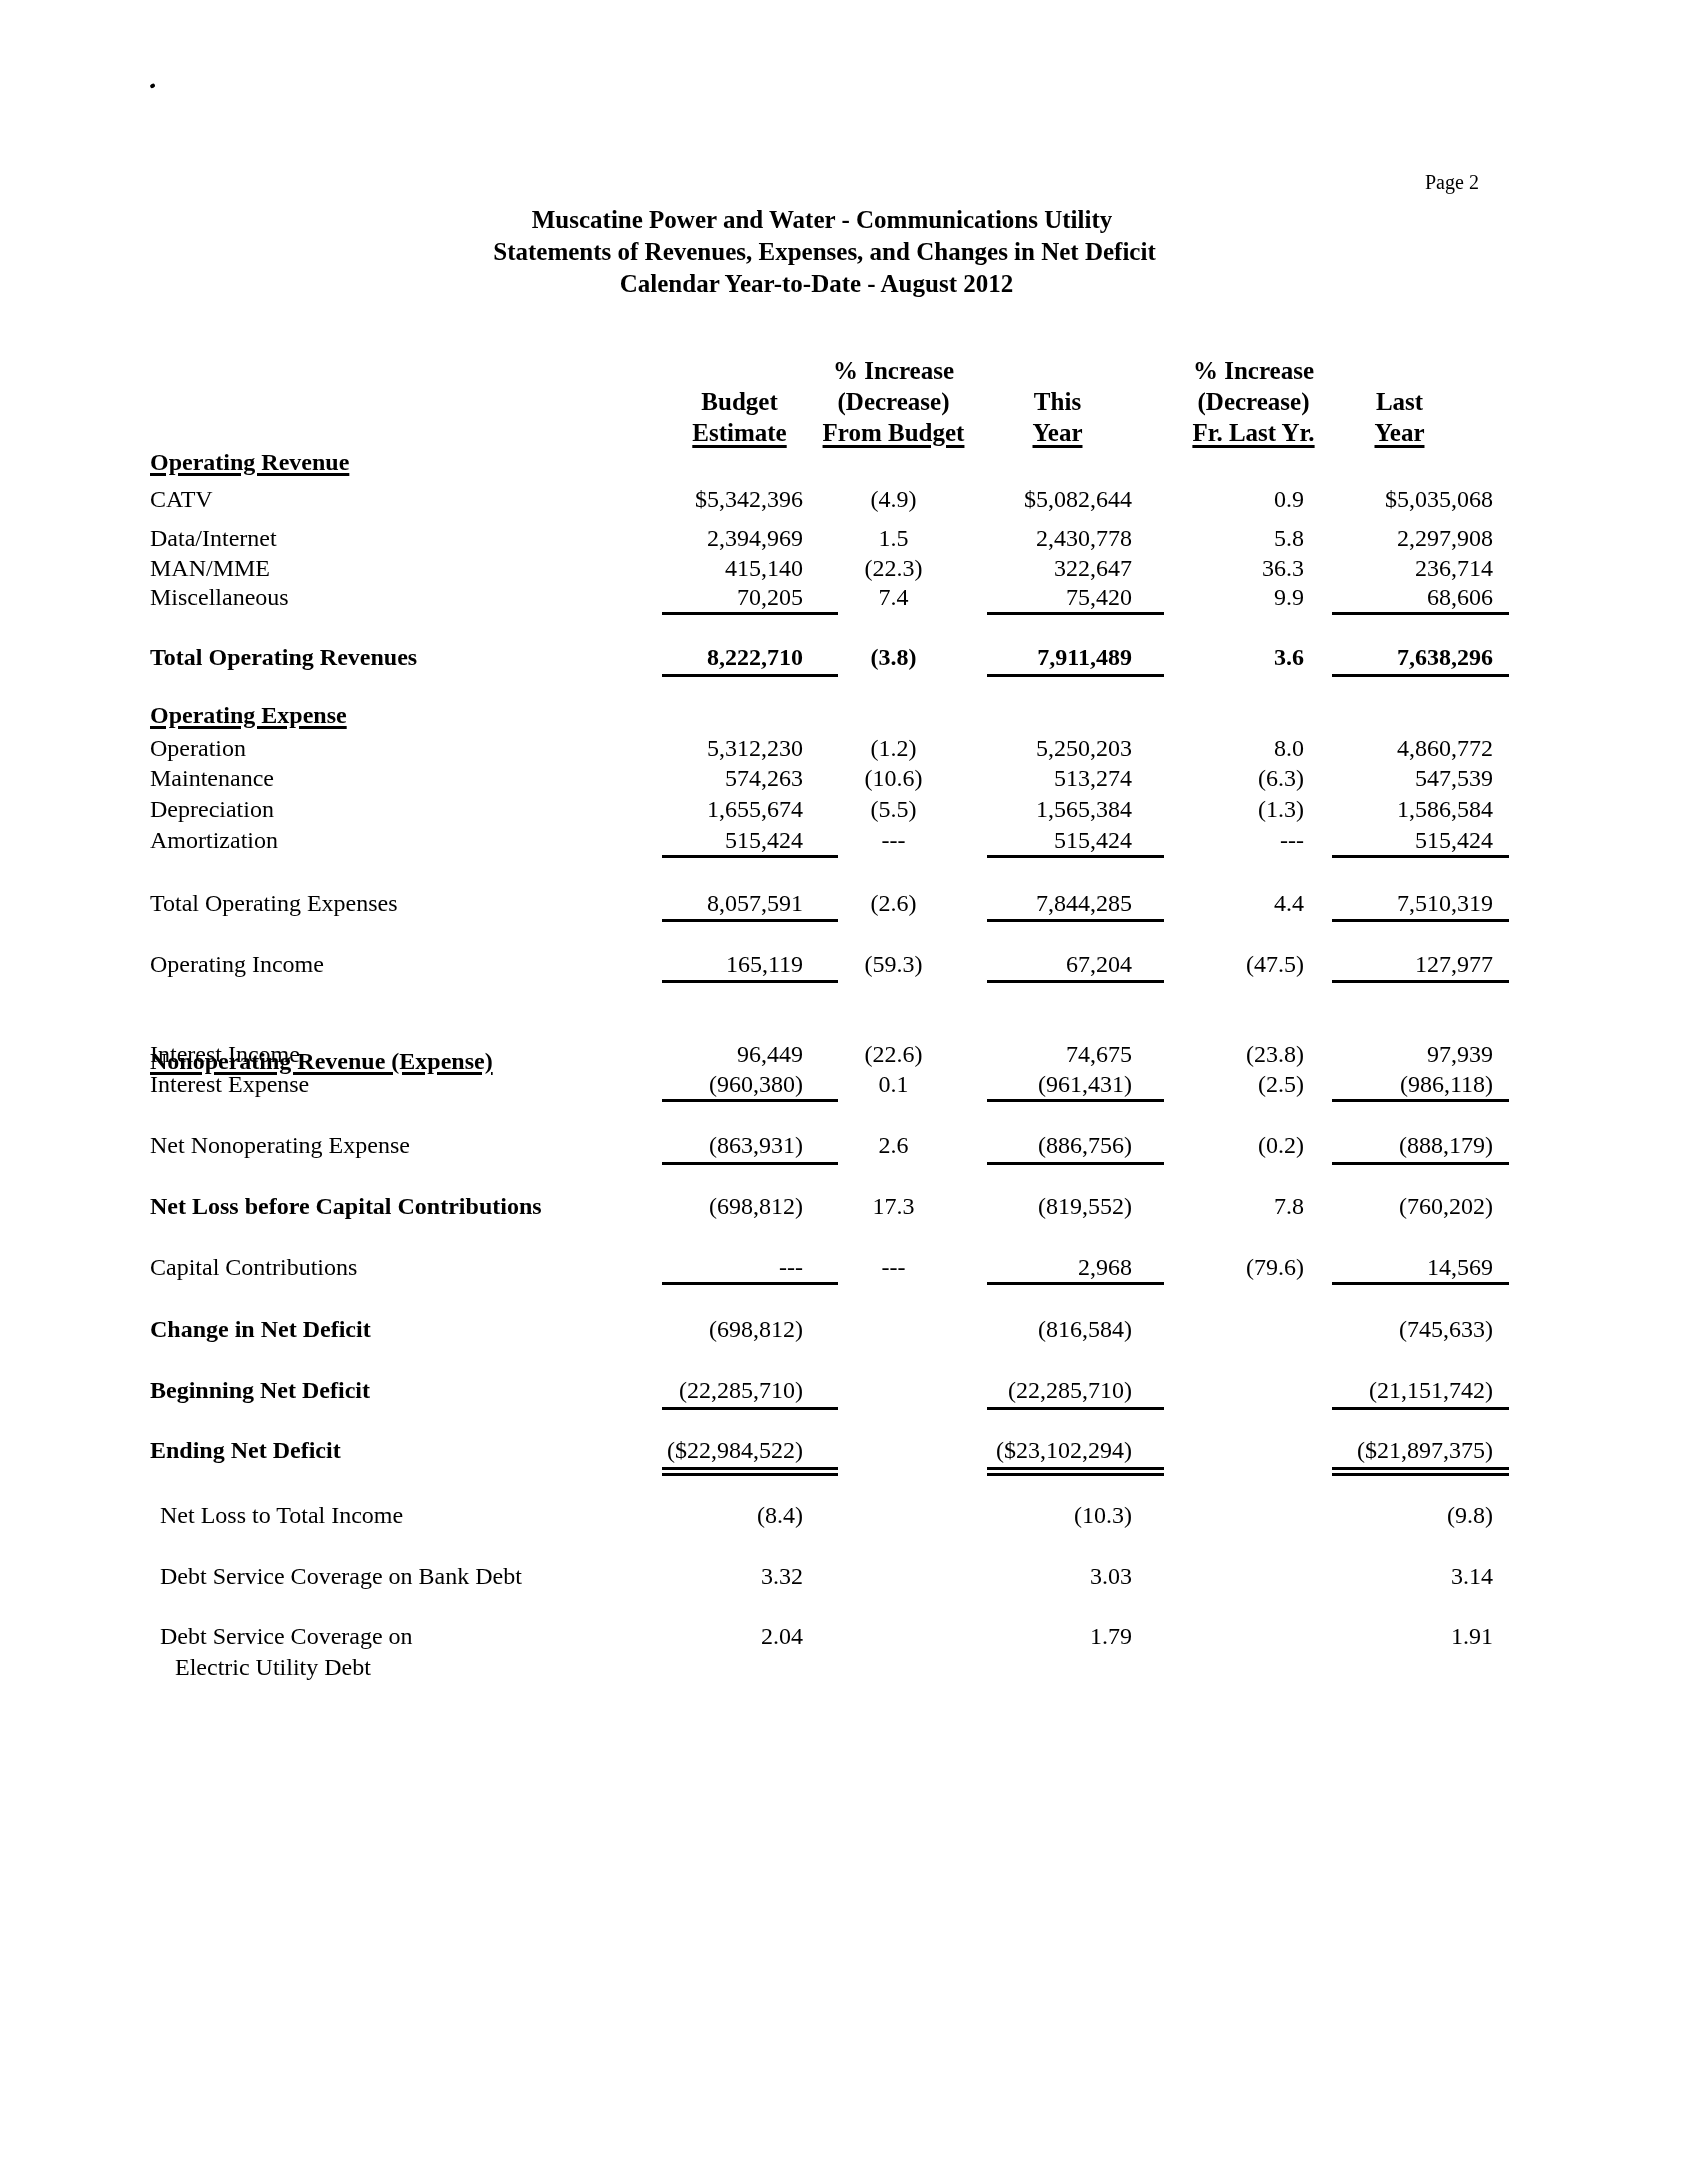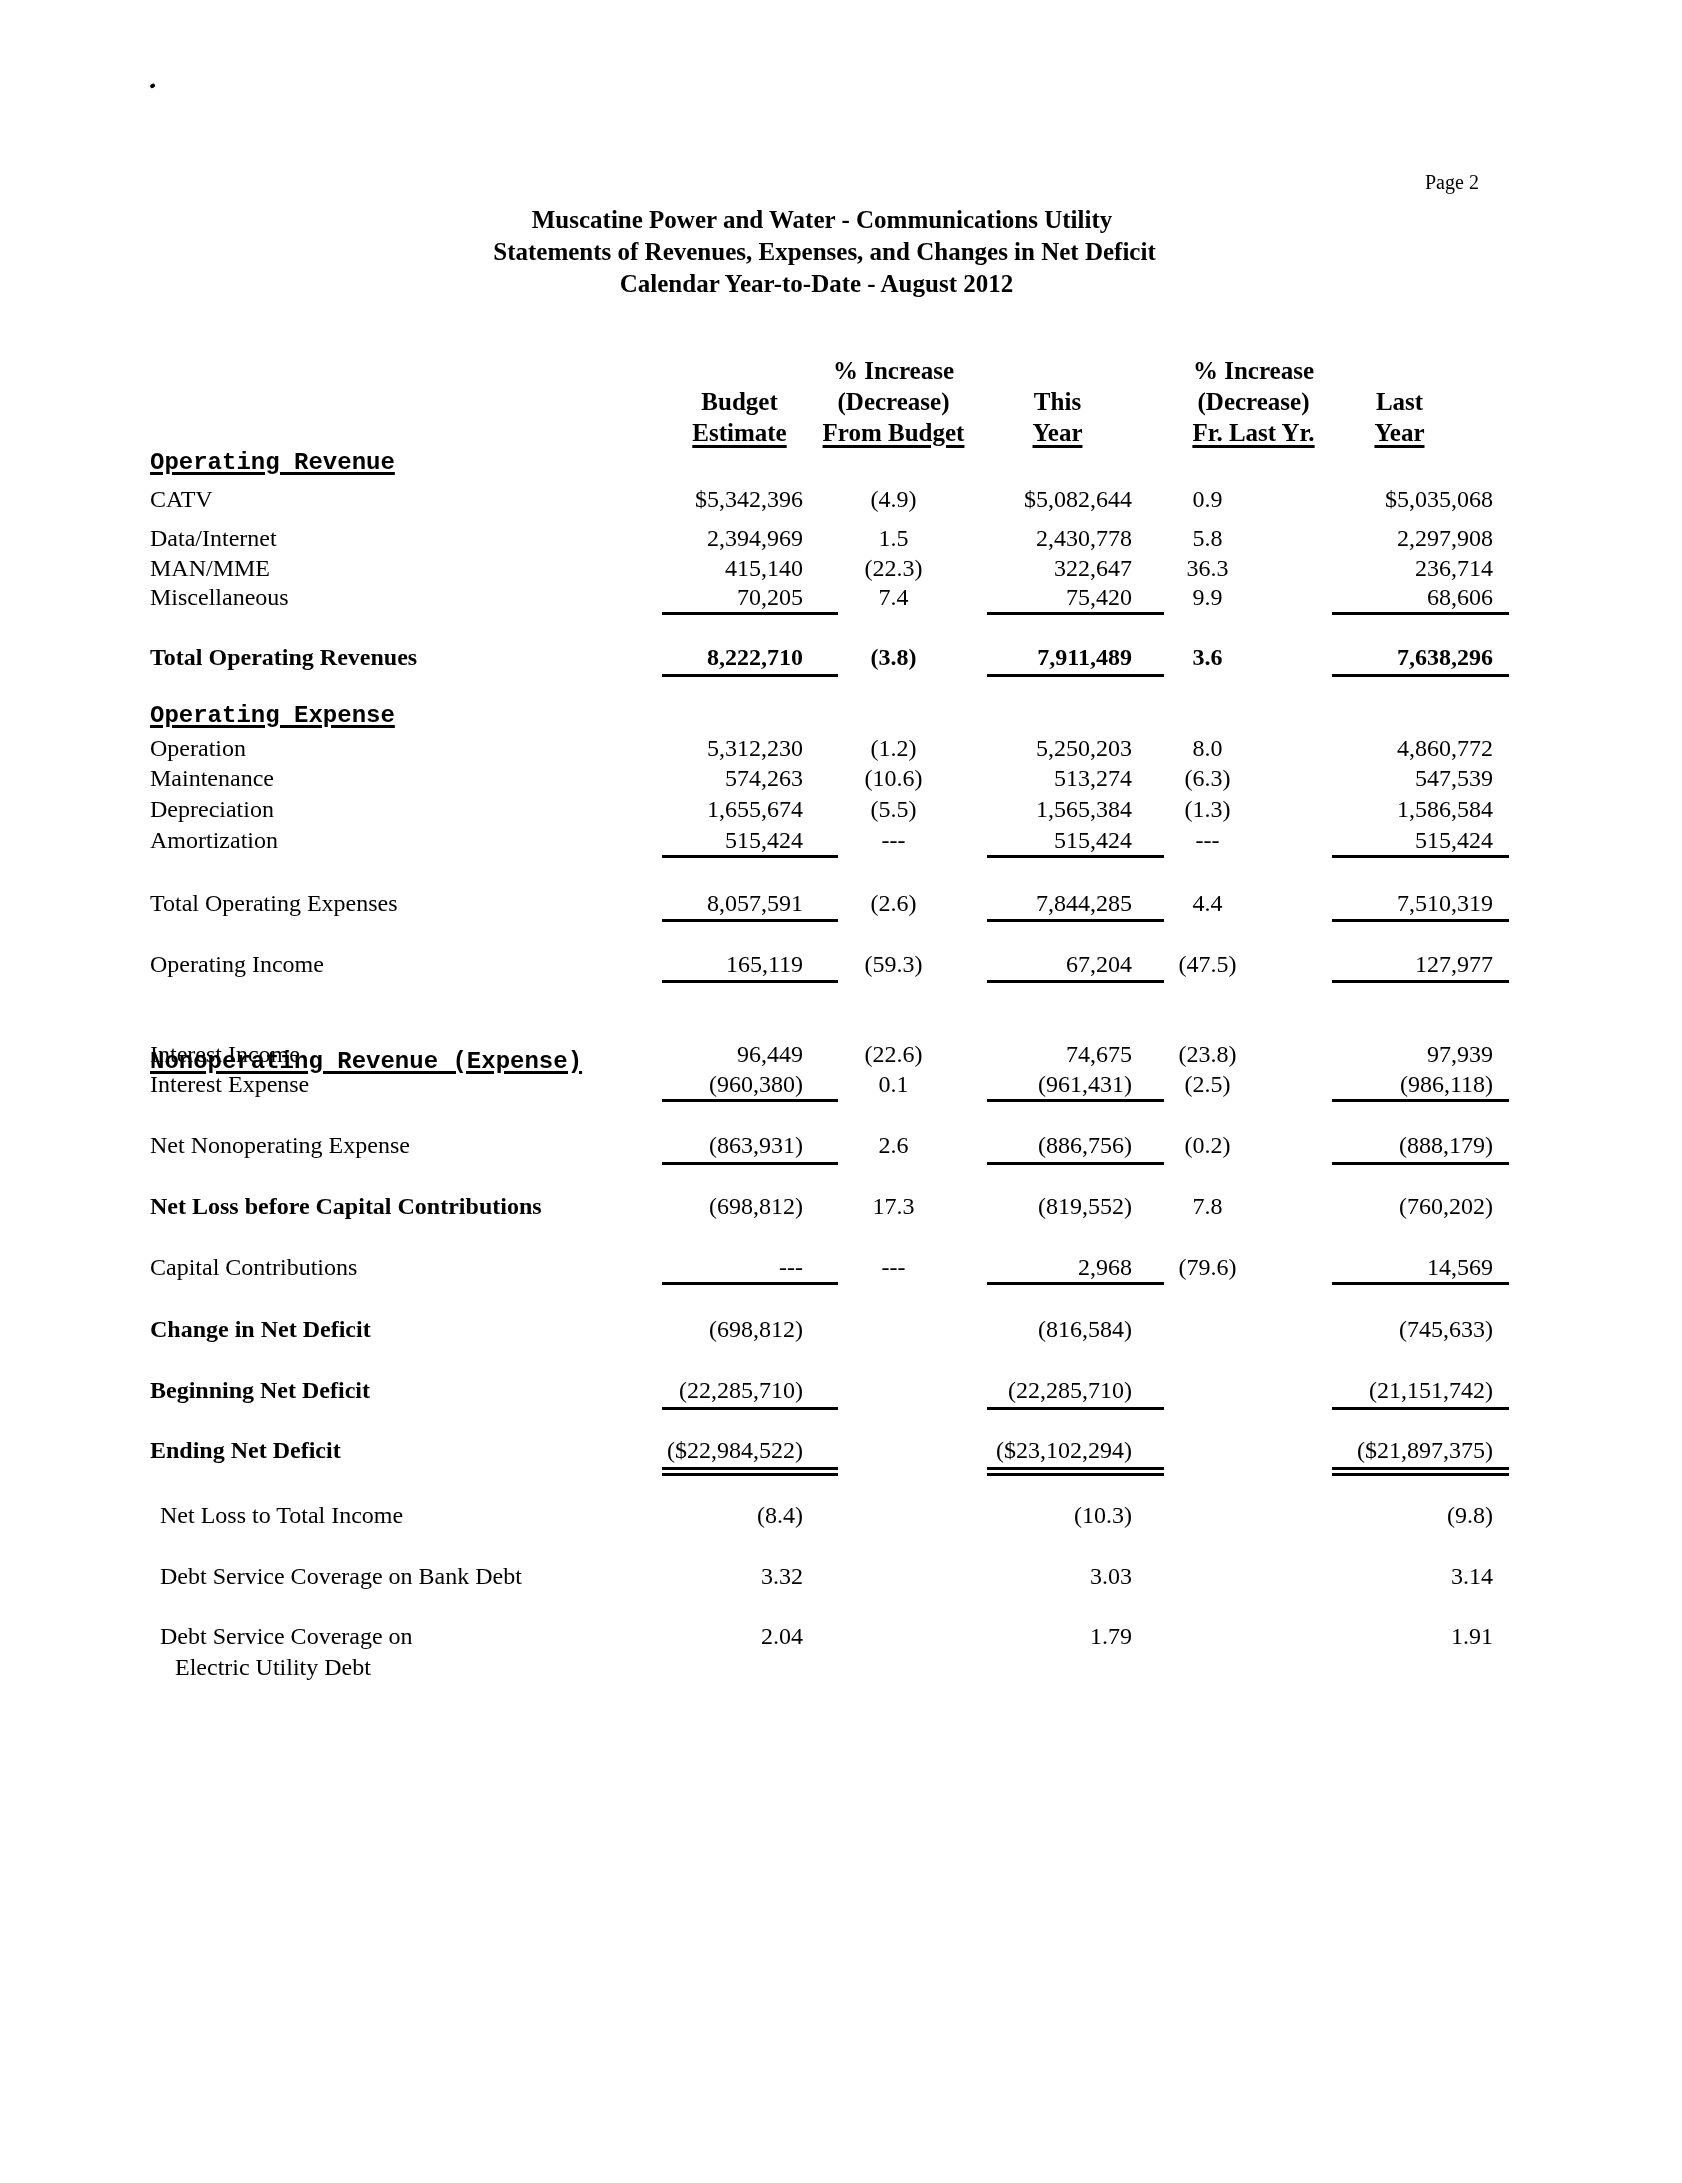--- a/index.html
+++ b/index.html
@@ -14,26 +14,26 @@
   .titles .t2 { margin-left: -30px; }
 
   .hdr { position: absolute; font-weight: bold; font-size: 25px; line-height: 31px; text-align: center; }
   .hdr span { display: block; }
   .hdr .ul { text-decoration: underline; text-decoration-thickness: 2.5px; text-underline-offset: 4px; }
 
   .row { position: absolute; left: 0; width: 1683px; height: 30px; font-size: 24px; }
   .row .lbl { position: absolute; left: 150px; white-space: nowrap; }
   .row .lbl.bold { font-weight: bold; }
   .row .lbl.ind { left: 160px; }
-  .row .lbl.sec { font-weight: bold; text-decoration: underline; text-decoration-thickness: 2.5px; text-underline-offset: 3px; font-family: Liberation Mono, monospace; }
+  .row .lbl.sec { font-weight: bold; text-decoration: underline; text-decoration-thickness: 2.5px; text-underline-offset: 3px; }
   .cell { position: absolute; text-align: right; white-space: nowrap; }
   .c-budget { right: 880px; }
   .c-pct1 { width: 99px; left: 844px; text-align: center; }
   .c-this { right: 551px; }
-  .c-pct2 { width: 99px; left: 1158px; text-align: center; }
+  .c-pct2 { width: 99px; left: 1205px; }
   .c-last { right: 190px; }
   .line { position: absolute; height: 2.5px; background: #000; }
   .l-budget { left: 662px; width: 176px; }
   .l-this { left: 987px; width: 177px; }
   .l-last { left: 1332px; width: 177px; }
 </style>
 </head>
 <body>
 
 <div class="speck"></div>

